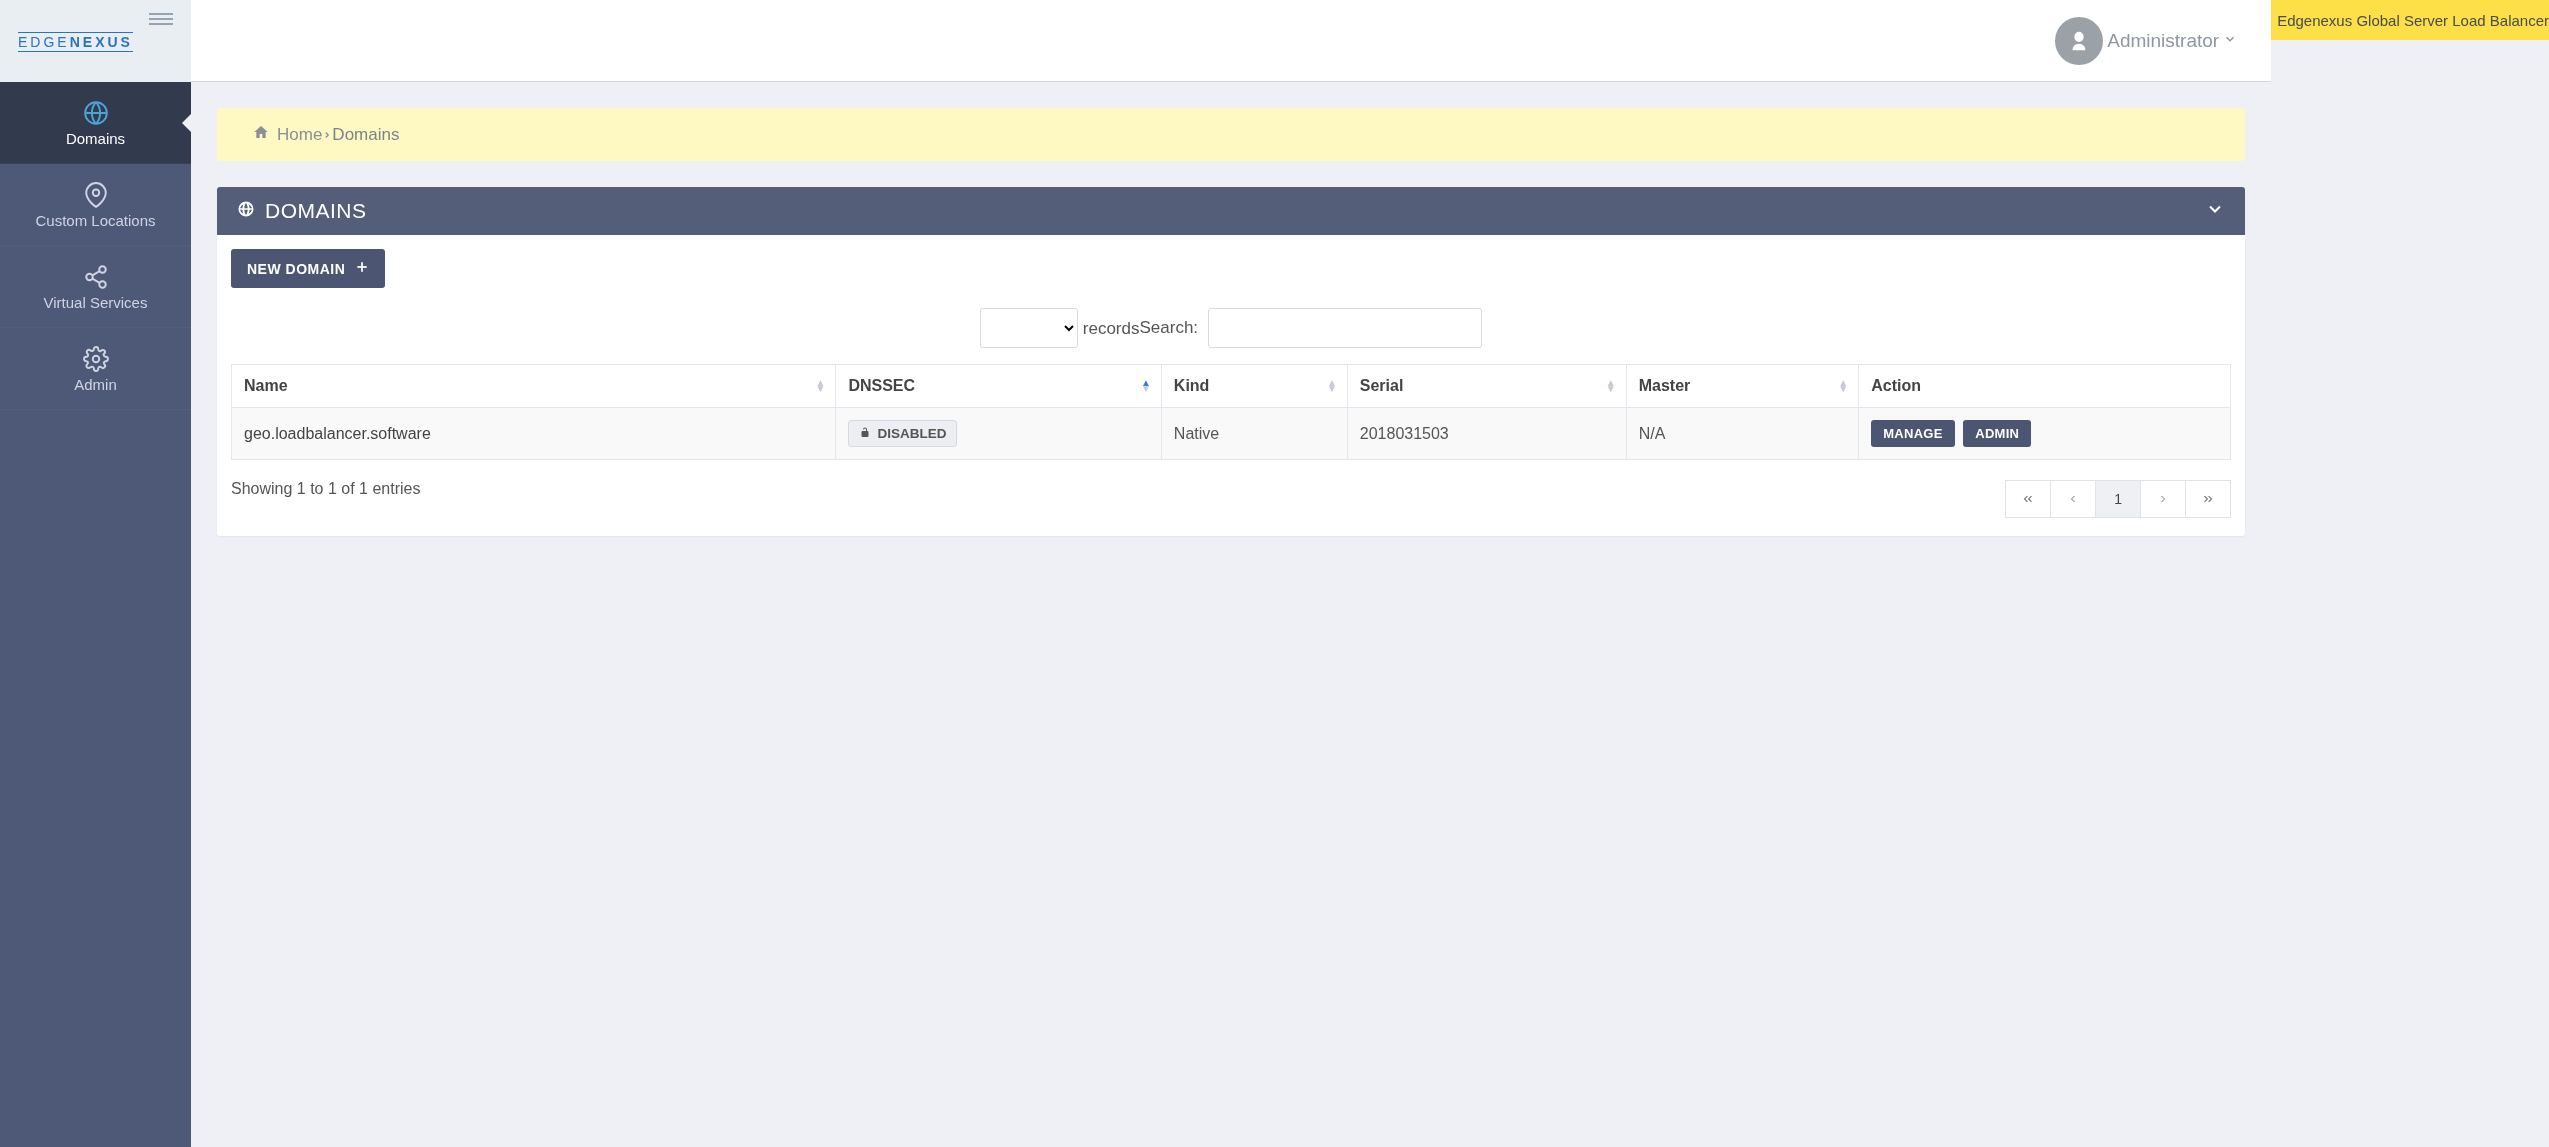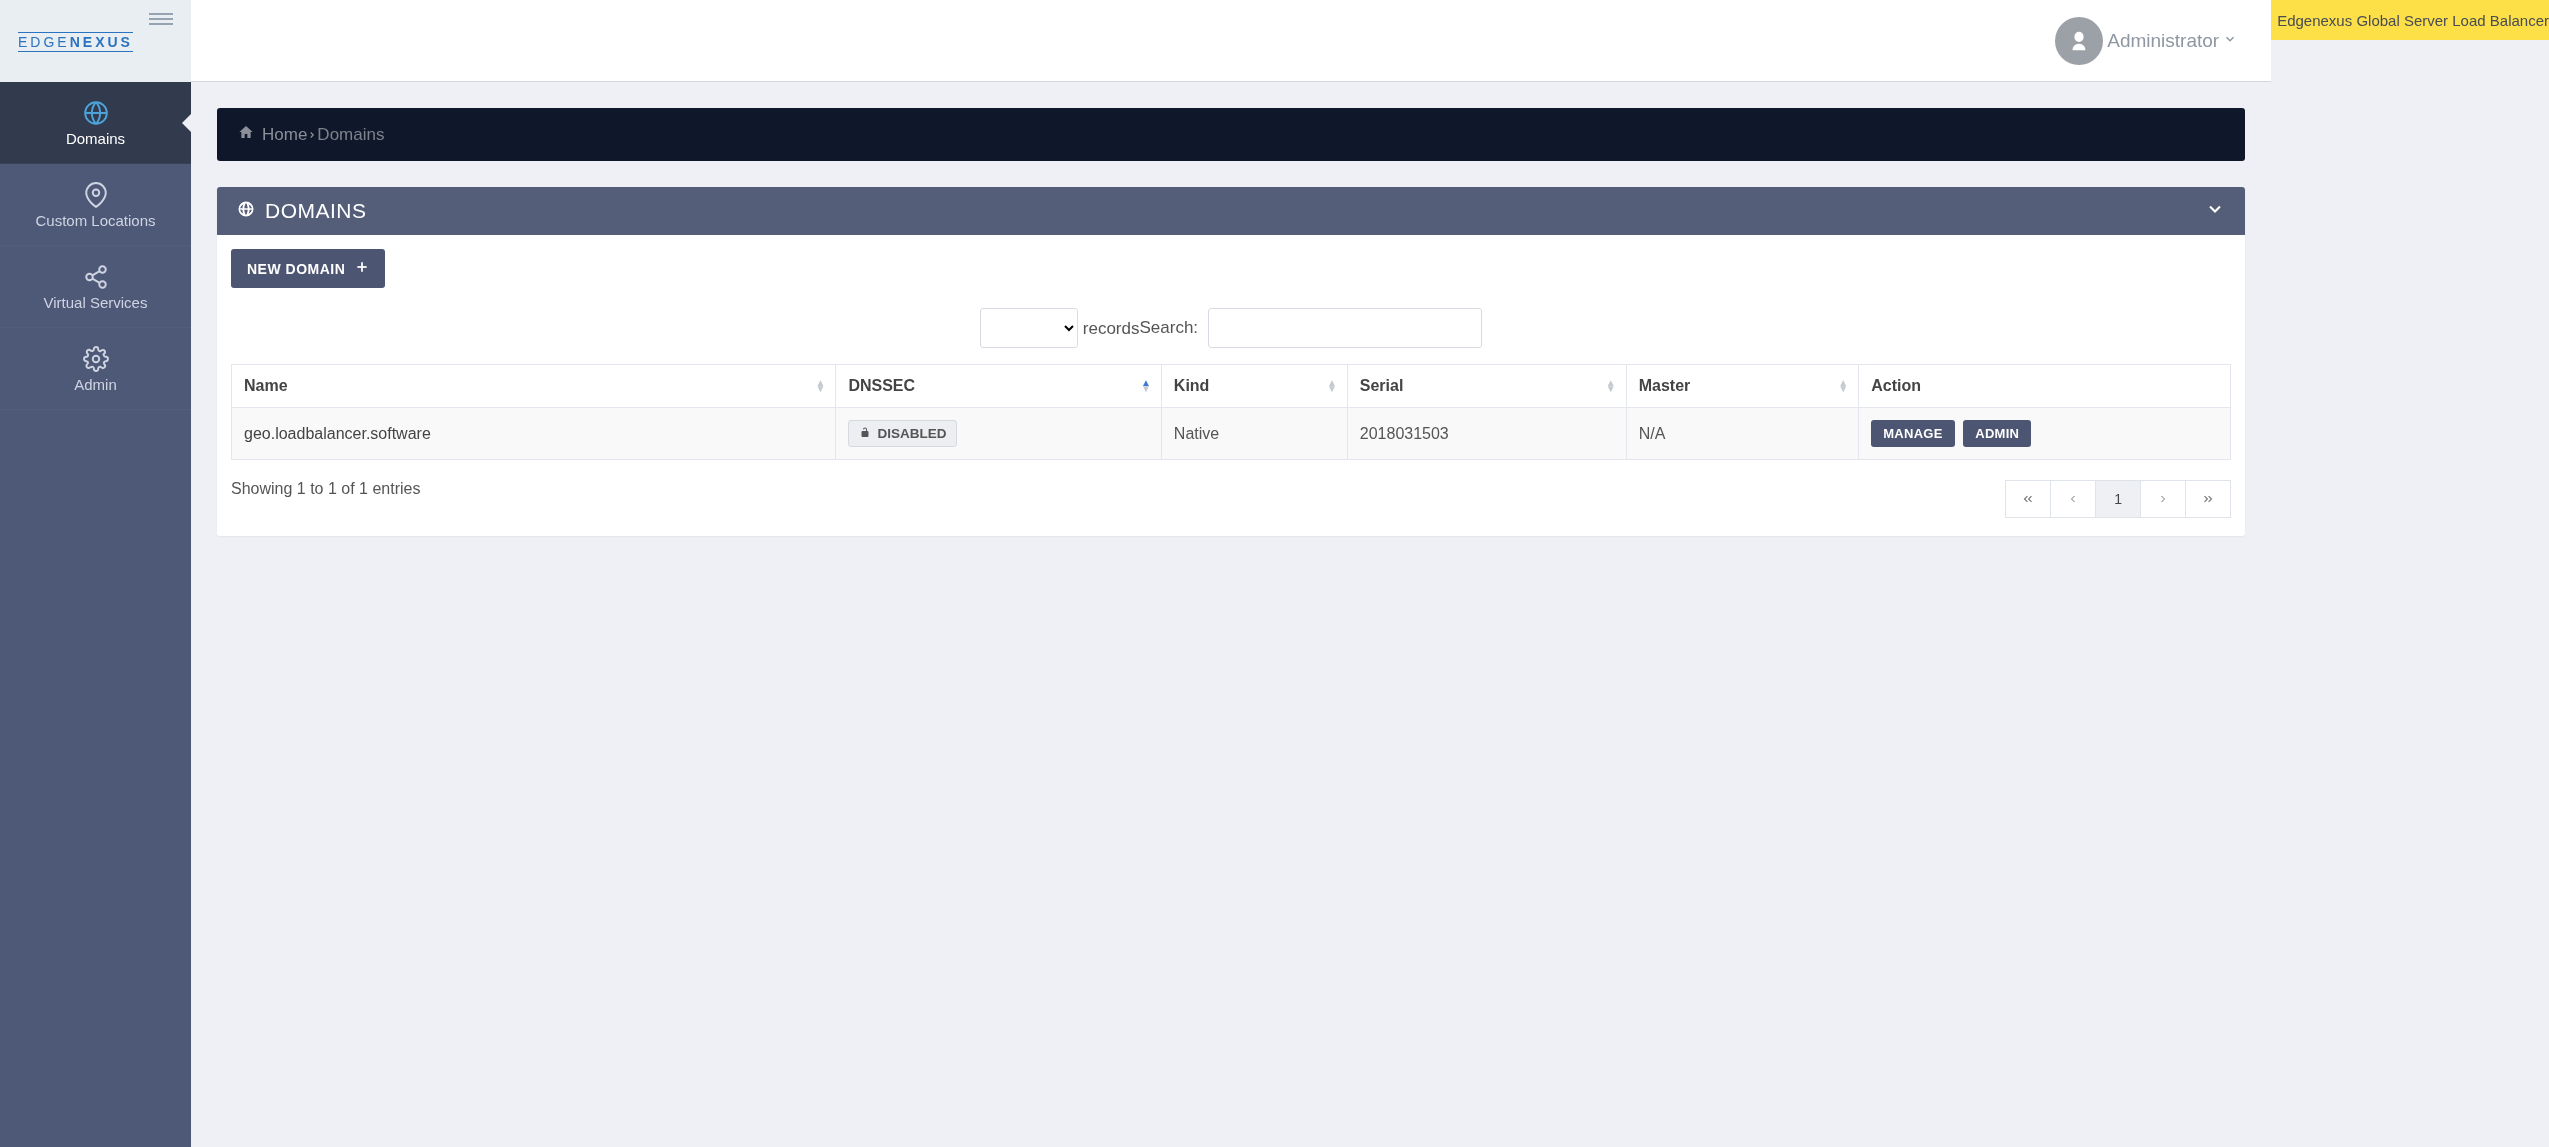--- a/index.html
+++ b/index.html
@@ -127,23 +127,23 @@
   }
   .avatar svg { width: 22px; height: 28px; fill: #fff; }
   .user-name { color: #8e97a2; font-size: 19px; font-weight: 400; }
   .chev-down { color: #8e97a2; }
   .page-scroll {
     flex: 1;
     overflow: auto;
     padding: 26px;
   }
   .breadcrumb-card {
-    background: #0f172a;
-    border-radius: 3px;
-    padding: 16px 21px;
+    background: #fef9c3;
+    border-radius: 3px;
+    padding: 16px 36px;
     display: flex;
     align-items: center;
     color: #8a8f98;
     font-size: 17px;
   }
   .breadcrumb-card .home-link { display: flex; align-items: center; gap: 8px; cursor:pointer; }
   .breadcrumb-card .crumb-current { color: #7d828b; }
   .panel {
     margin-top: 26px;
     background: #fff;

